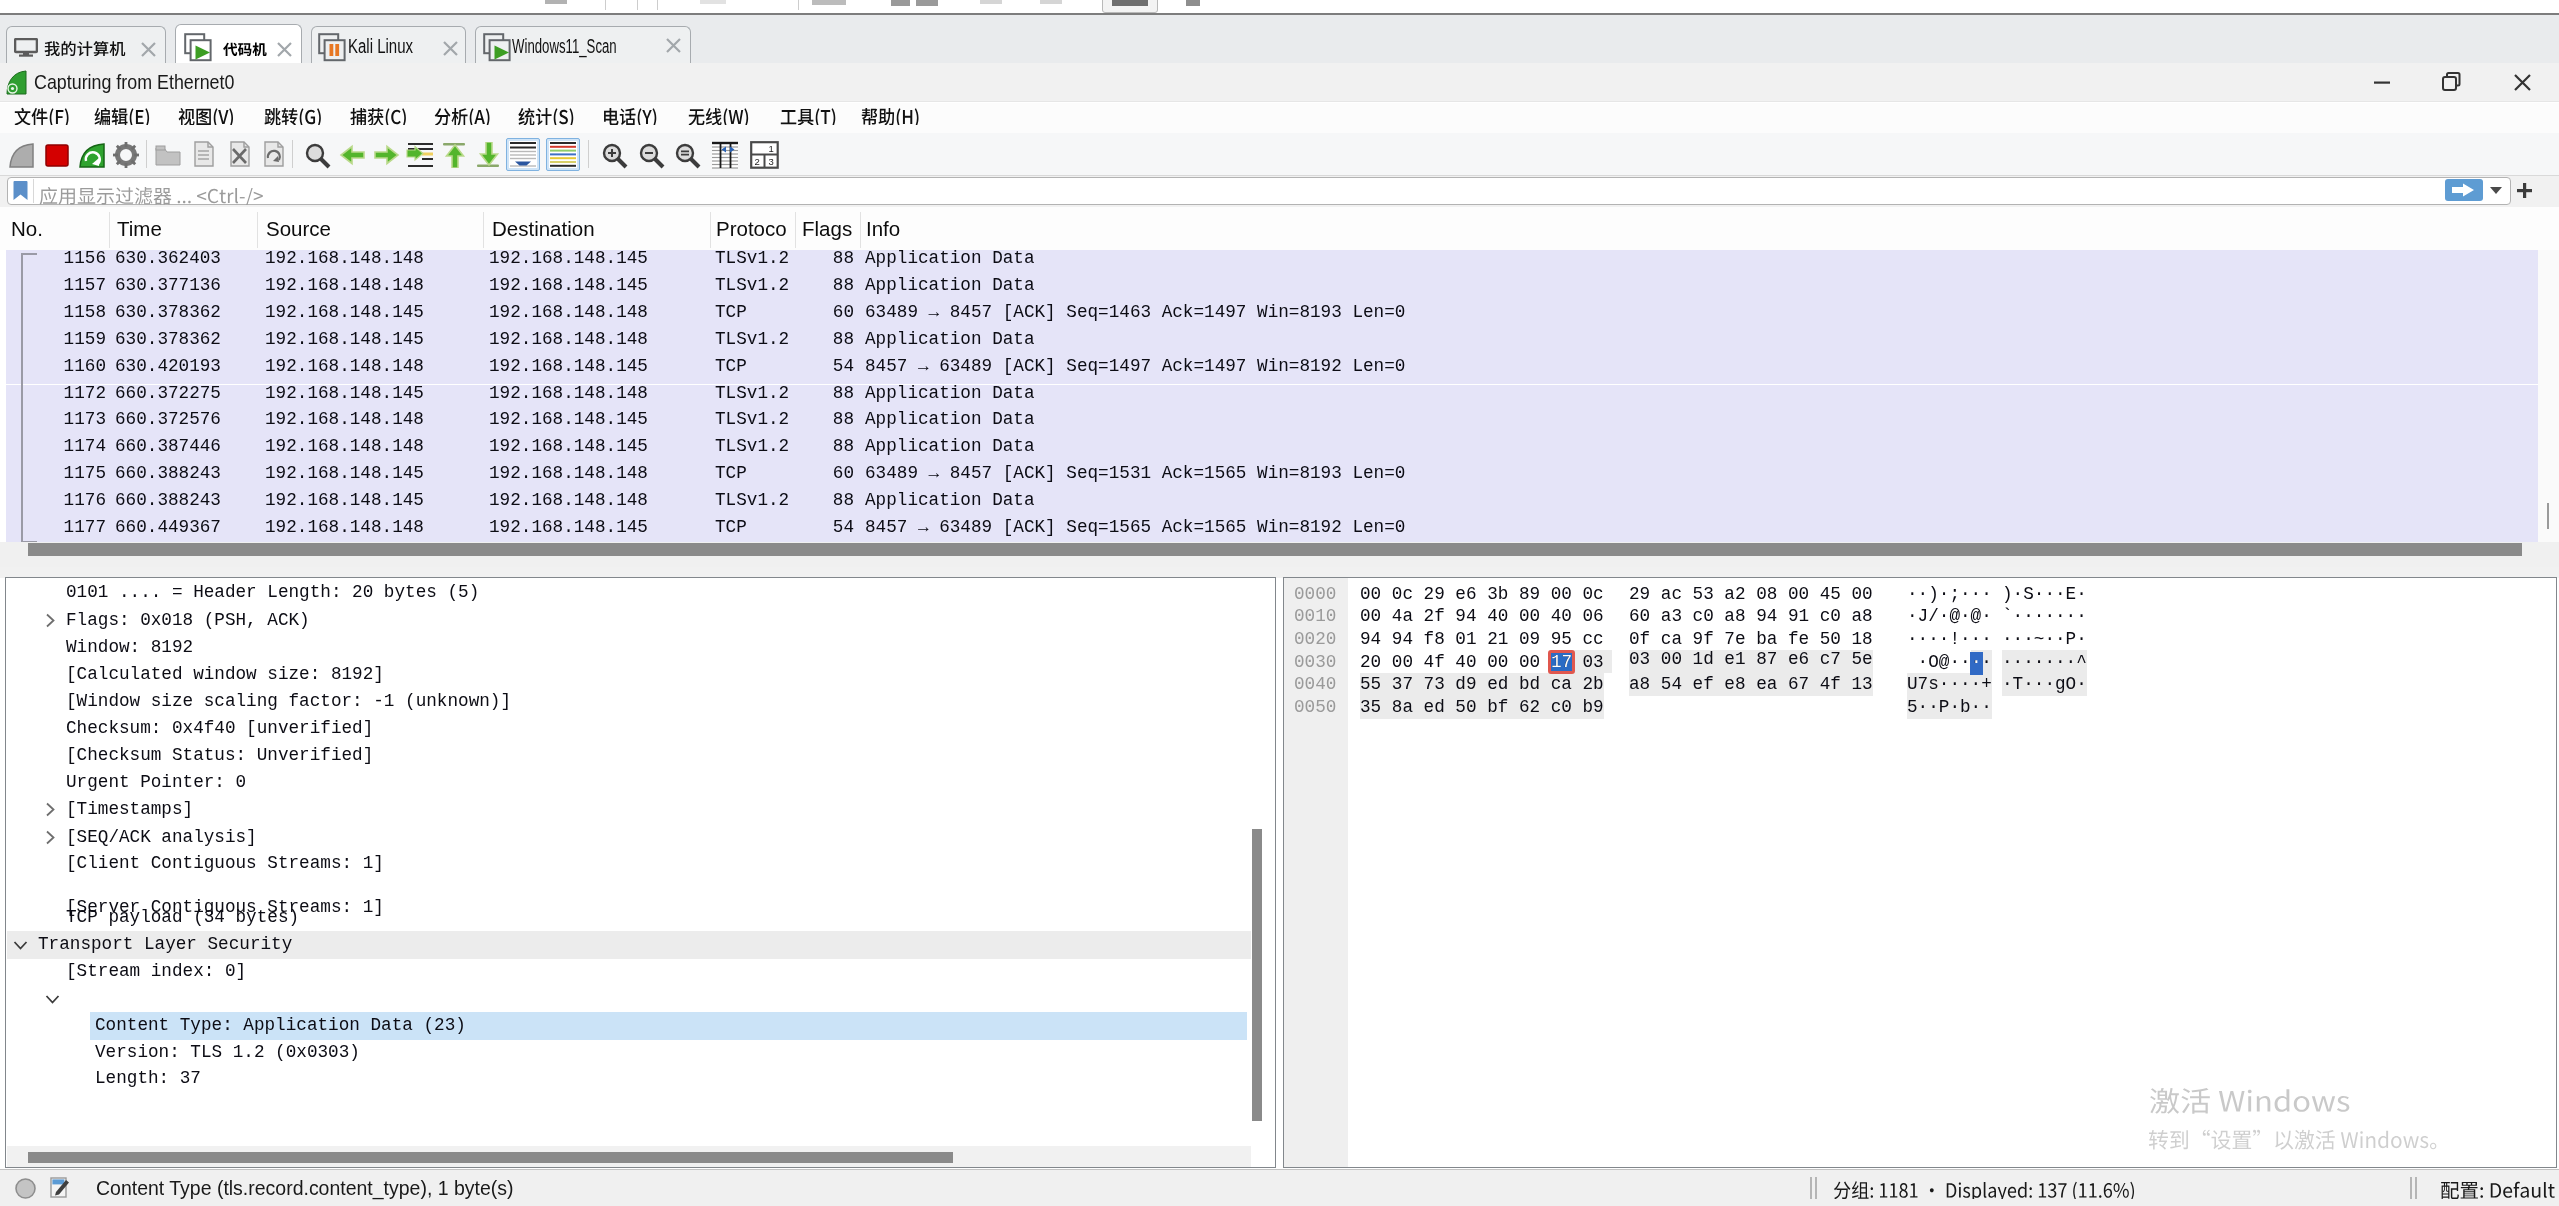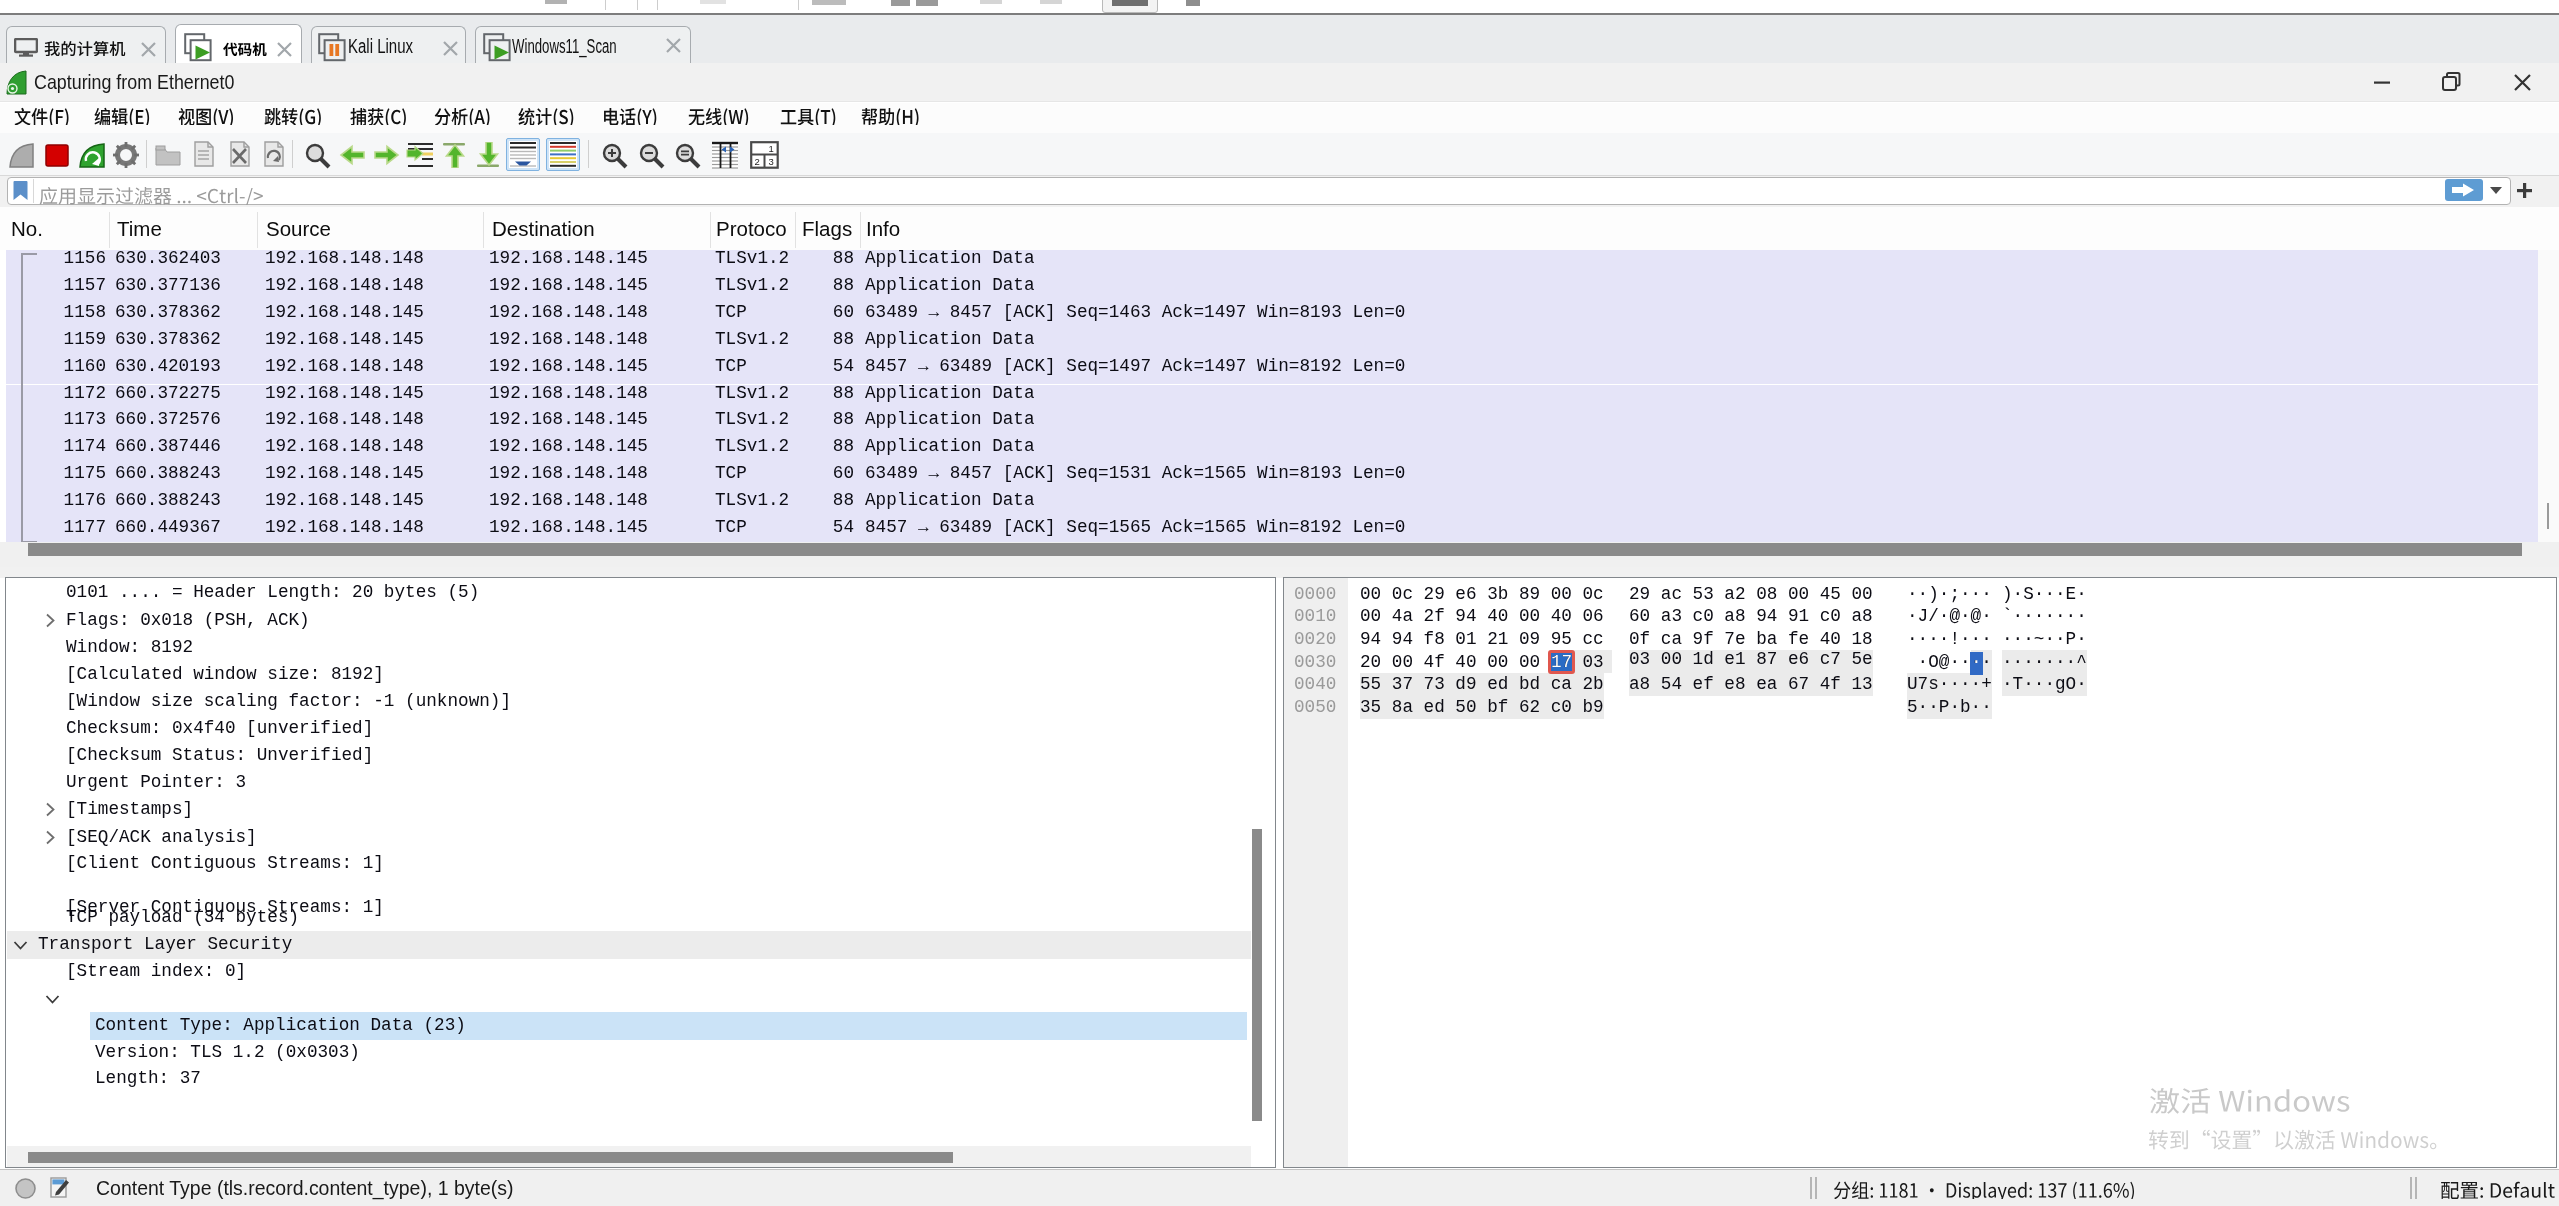--- a/index.html
+++ b/index.html
@@ -411,21 +411,21 @@
 <div class="dl mono" style="left:66px;top:579.4px">0101 .... = Header Length: 20 bytes (5)</div>
 <svg class="abs" style="left:45px;top:613px" width="10" height="15" viewBox="0 0 10 15">
       <path d="M2,1.5 L8.5,7.5 L2,13.5" fill="none" stroke="#6e6e6e" stroke-width="1.8"></path>
     </svg>
 <div class="dl mono" style="left:66px;top:607.4px">Flags: 0x018 (PSH, ACK)</div>
 <div class="dl mono" style="left:66px;top:634.4px">Window: 8192</div>
 <div class="dl mono" style="left:66px;top:661.4px">[Calculated window size: 8192]</div>
 <div class="dl mono" style="left:66px;top:688.4px">[Window size scaling factor: -1 (unknown)]</div>
 <div class="dl mono" style="left:66px;top:715.4px">Checksum: 0x4f40 [unverified]</div>
 <div class="dl mono" style="left:66px;top:742.4px">[Checksum Status: Unverified]</div>
-<div class="dl mono" style="left:66px;top:769.4px">Urgent Pointer: 3</div>
+<div class="dl mono" style="left:66px;top:769.4px">Urgent Pointer: 0</div>
 <svg class="abs" style="left:45px;top:802px" width="10" height="15" viewBox="0 0 10 15">
       <path d="M2,1.5 L8.5,7.5 L2,13.5" fill="none" stroke="#6e6e6e" stroke-width="1.8"></path>
     </svg>
 <div class="dl mono" style="left:66px;top:796.4px">[Timestamps]</div>
 <svg class="abs" style="left:45px;top:830px" width="10" height="15" viewBox="0 0 10 15">
       <path d="M2,1.5 L8.5,7.5 L2,13.5" fill="none" stroke="#6e6e6e" stroke-width="1.8"></path>
     </svg>
 <div class="dl mono" style="left:66px;top:824.4px">[SEQ/ACK analysis]</div>
 <div class="dl mono" style="left:66px;top:850.4px">[Client Contiguous Streams: 1]</div>
 <div class="dl mono" style="left:66px;top:894px">[Server Contiguous Streams: 1]</div>
@@ -460,21 +460,21 @@
 <div class="hx mono" style="left:1629px;top:582.7px">29 ac 53 a2 08 00 45 00</div>
 <div class="hx mono" style="left:1907px;top:582.7px">··)·;···</div>
 <div class="hx mono" style="left:2002px;top:582.7px">)·S···E·</div>
 <div class="hx mono" style="left:1294px;top:605.3px;color:#9a9a9a">0010</div>
 <div class="hx mono" style="left:1360px;top:605.3px">00 4a 2f 94 40 00 40 06</div>
 <div class="hx mono" style="left:1629px;top:605.3px">60 a3 c0 a8 94 91 c0 a8</div>
 <div class="hx mono" style="left:1907px;top:605.3px">·J/·@·@·</div>
 <div class="hx mono" style="left:2002px;top:605.3px">`·······</div>
 <div class="hx mono" style="left:1294px;top:627.9px;color:#9a9a9a">0020</div>
 <div class="hx mono" style="left:1360px;top:627.9px">94 94 f8 01 21 09 95 cc</div>
-<div class="hx mono" style="left:1629px;top:627.9px">0f ca 9f 7e ba fe 40 18</div>
+<div class="hx mono" style="left:1629px;top:627.9px">0f ca 9f 7e ba fe 50 18</div>
 <div class="hx mono" style="left:1907px;top:627.9px">····!···</div>
 <div class="hx mono" style="left:2002px;top:627.9px">···~··P·</div>
 <div class="hx mono" style="left:1294px;top:650.5px;color:#9a9a9a">0030</div>
 <div class="hx mono" style="left:1360px;top:650.5px">20 00 4f 40 00 00 17 03</div>
 <div class="hx mono" style="left:1629px;top:648px">03 00 1d e1 87 e6 c7 5e</div>
 <div class="hx mono" style="left:1907px;top:650.5px"> ·O@····</div>
 <div class="hx mono" style="left:2002px;top:650.5px">·······^</div>
 <div class="hx mono" style="left:1294px;top:673.1px;color:#9a9a9a">0040</div>
 <div class="hx mono" style="left:1360px;top:673.1px">55 37 73 d9 ed bd ca 2b</div>
 <div class="hx mono" style="left:1629px;top:673.1px">a8 54 ef e8 ea 67 4f 13</div>

